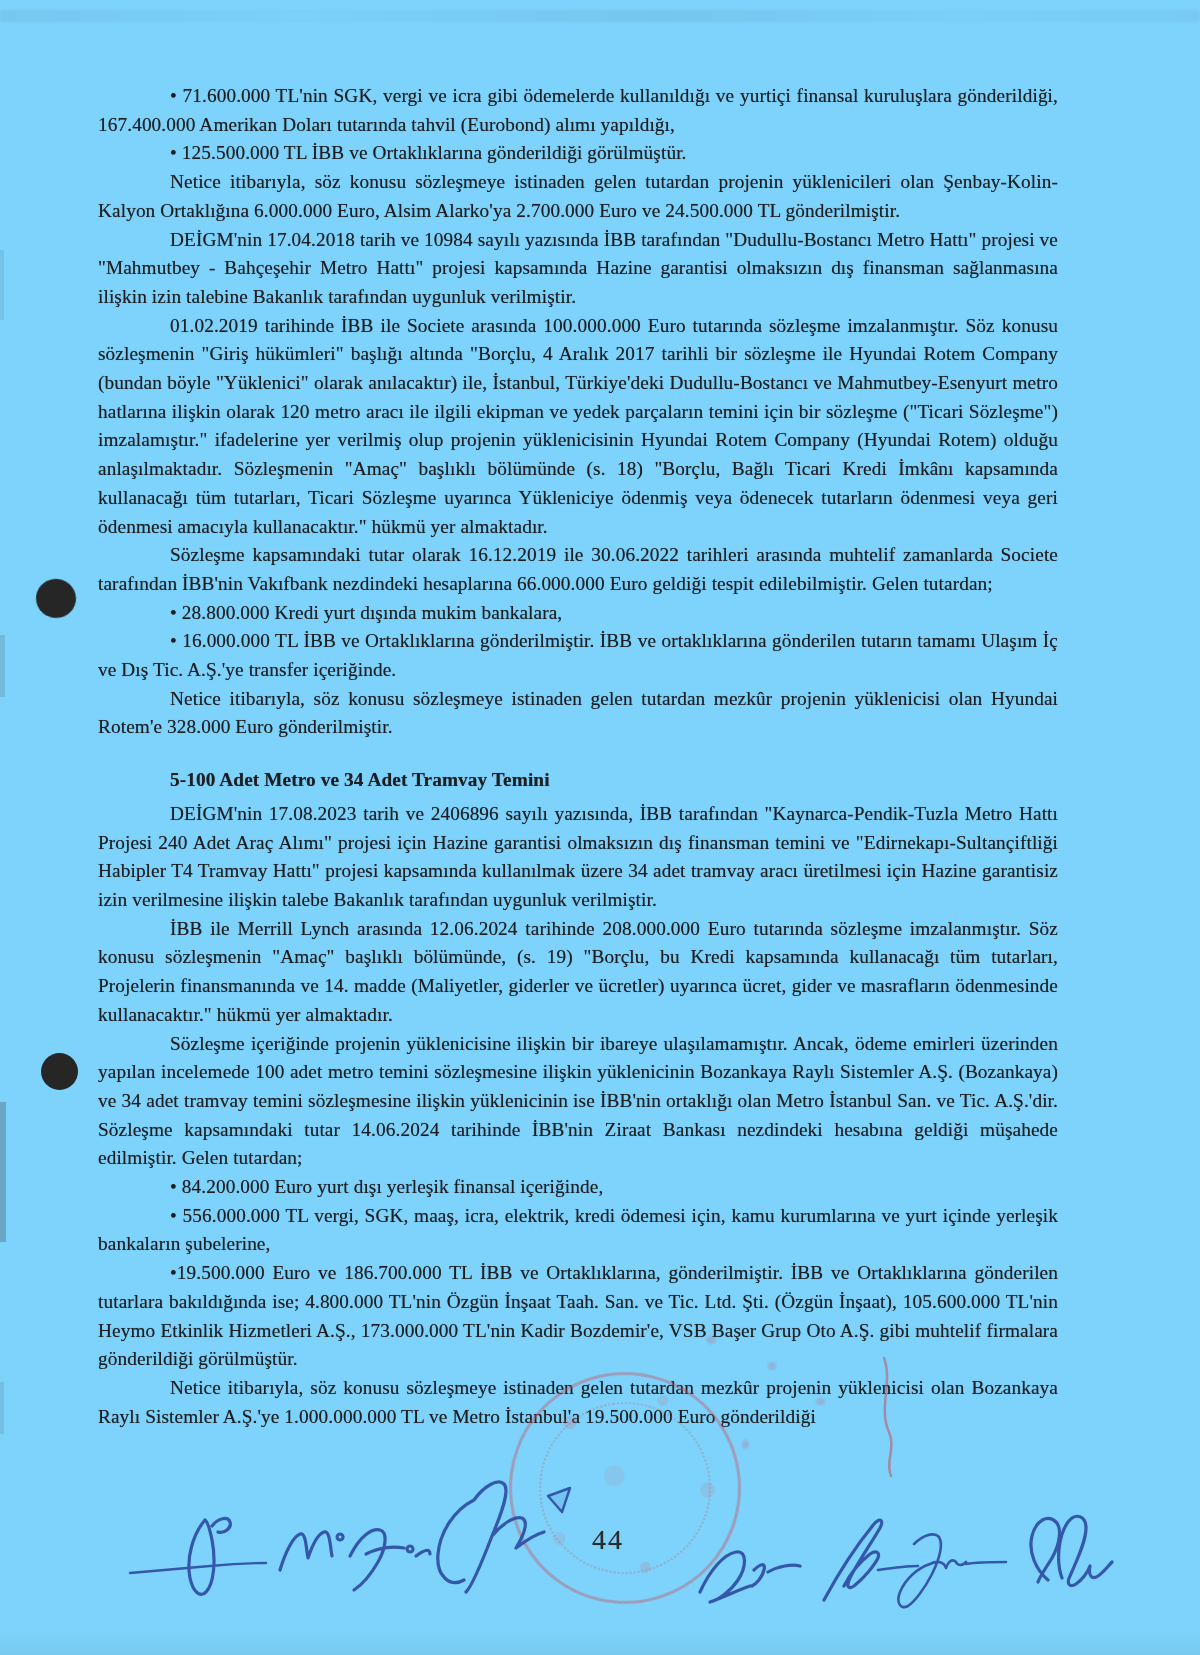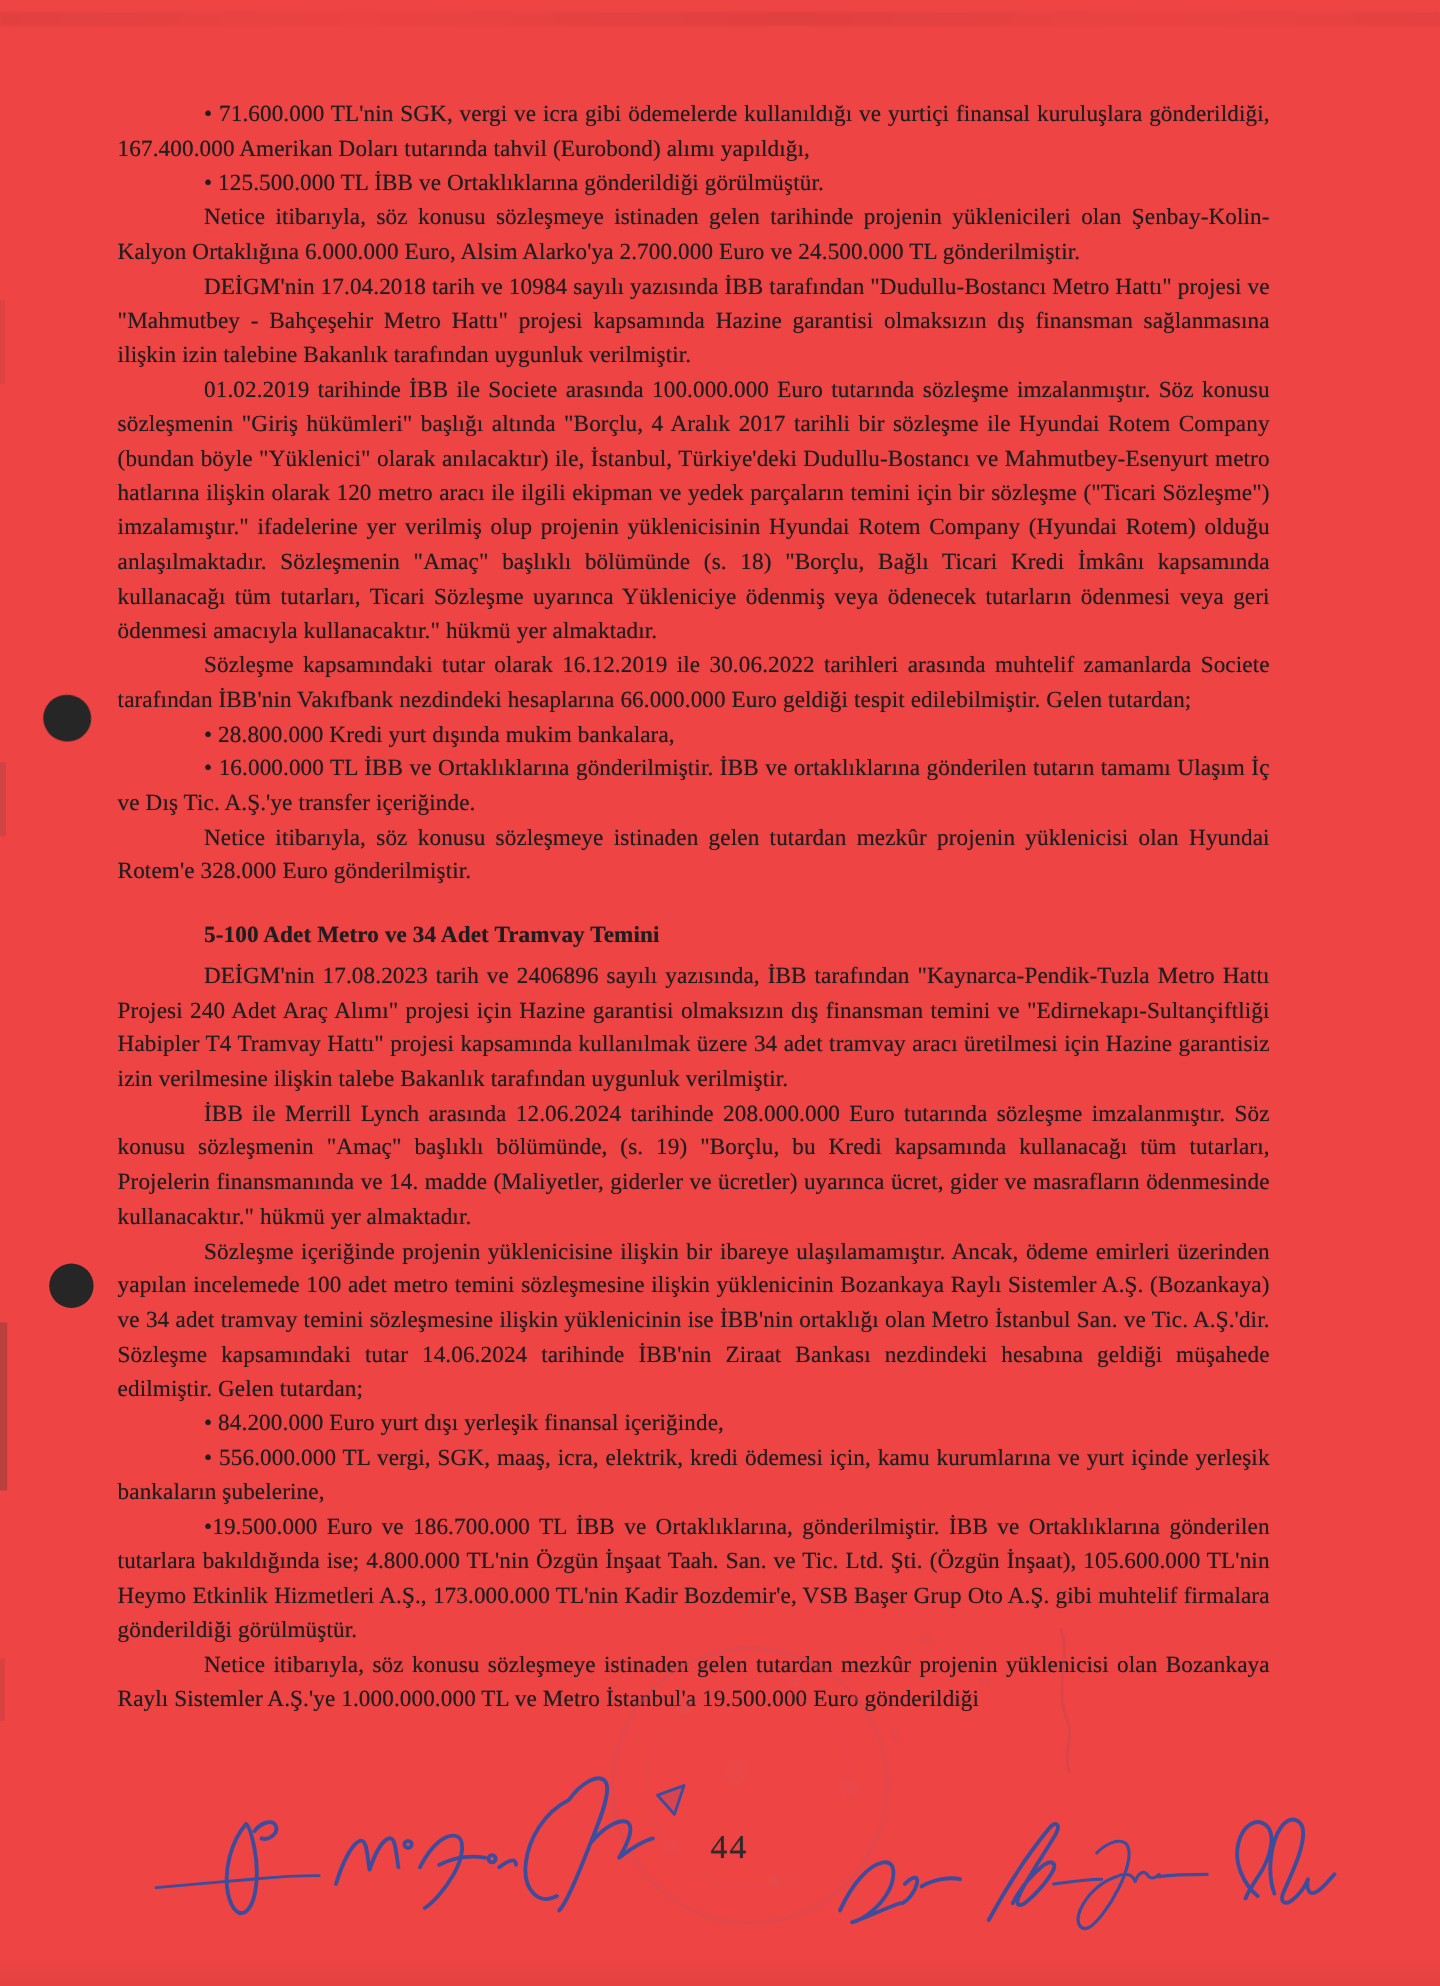--- a/index.html
+++ b/index.html
@@ -1,18 +1,18 @@
 <!DOCTYPE html>
 <html lang="tr"><head>
 <meta charset="utf-8">
 <style>
   html,body { margin:0; padding:0; background:#e9e9e9; }
   .page {
     position:relative; width:1200px; height:1655px; margin:0 auto;
-    background:#ef4444; overflow:hidden;
+    background:#7dd3fc; overflow:hidden;
     font-family:"Liberation Serif","DejaVu Serif",serif;
   }
   
   .top-band {
     position:absolute; top:10px; left:0; right:0; height:12px;
     background:linear-gradient(90deg, rgba(0,0,0,.05), rgba(0,0,0,.015) 25%,
       rgba(0,0,0,.055) 55%, rgba(0,0,0,.02) 80%, rgba(0,0,0,.04));
     filter:blur(1px);
   }
   .bottom-band {
@@ -74,21 +74,21 @@
 </head>
 <body>
 
 <div class="page">
 
   <div class="top-band"></div>
 
   <div class="doc-body">
       <p class="para bullet">• 71.600.000 TL'nin SGK, vergi ve icra gibi ödemelerde kullanıldığı ve yurtiçi finansal kuruluşlara gönderildiği, 167.400.000 Amerikan Doları tutarında tahvil (Eurobond) alımı yapıldığı,</p>
       <p class="para bullet">• 125.500.000 TL İBB ve Ortaklıklarına gönderildiği görülmüştür.</p>
-      <p class="para body">Netice itibarıyla, söz konusu sözleşmeye istinaden gelen tarihinde projenin yüklenicileri olan Şenbay-Kolin-Kalyon Ortaklığına 6.000.000 Euro, Alsim Alarko'ya 2.700.000 Euro ve 24.500.000 TL gönderilmiştir.</p>
+      <p class="para body">Netice itibarıyla, söz konusu sözleşmeye istinaden gelen tutardan projenin yüklenicileri olan Şenbay-Kolin-Kalyon Ortaklığına 6.000.000 Euro, Alsim Alarko'ya 2.700.000 Euro ve 24.500.000 TL gönderilmiştir.</p>
       <p class="para body">DEİGM'nin 17.04.2018 tarih ve 10984 sayılı yazısında İBB tarafından "Dudullu-Bostancı Metro Hattı" projesi ve "Mahmutbey - Bahçeşehir Metro Hattı" projesi kapsamında Hazine garantisi olmaksızın dış finansman sağlanmasına ilişkin izin talebine Bakanlık tarafından uygunluk verilmiştir.</p>
       <p class="para body">01.02.2019 tarihinde İBB ile Societe arasında 100.000.000 Euro tutarında sözleşme imzalanmıştır. Söz konusu sözleşmenin "Giriş hükümleri" başlığı altında "Borçlu, 4 Aralık 2017 tarihli bir sözleşme ile Hyundai Rotem Company (bundan böyle "Yüklenici" olarak anılacaktır) ile, İstanbul, Türkiye'deki Dudullu-Bostancı ve Mahmutbey-Esenyurt metro hatlarına ilişkin olarak 120 metro aracı ile ilgili ekipman ve yedek parçaların temini için bir sözleşme ("Ticari Sözleşme") imzalamıştır." ifadelerine yer verilmiş olup projenin yüklenicisinin Hyundai Rotem Company (Hyundai Rotem) olduğu anlaşılmaktadır. Sözleşmenin "Amaç" başlıklı bölümünde (s. 18) "Borçlu, Bağlı Ticari Kredi İmkânı kapsamında kullanacağı tüm tutarları, Ticari Sözleşme uyarınca Yükleniciye ödenmiş veya ödenecek tutarların ödenmesi veya geri ödenmesi amacıyla kullanacaktır." hükmü yer almaktadır.</p>
       <p class="para body">Sözleşme kapsamındaki tutar olarak 16.12.2019 ile 30.06.2022 tarihleri arasında muhtelif zamanlarda Societe tarafından İBB'nin Vakıfbank nezdindeki hesaplarına 66.000.000 Euro geldiği tespit edilebilmiştir. Gelen tutardan;</p>
       <p class="para bullet">• 28.800.000 Kredi yurt dışında mukim bankalara,</p>
       <p class="para bullet">• 16.000.000 TL İBB ve Ortaklıklarına gönderilmiştir. İBB ve ortaklıklarına gönderilen tutarın tamamı Ulaşım İç ve Dış Tic. A.Ş.'ye transfer içeriğinde.</p>
       <p class="para body">Netice itibarıyla, söz konusu sözleşmeye istinaden gelen tutardan mezkûr projenin yüklenicisi olan Hyundai Rotem'e 328.000 Euro gönderilmiştir.</p>
       <p class="para heading">5-100 Adet Metro ve 34 Adet Tramvay Temini</p>
       <p class="para body">DEİGM'nin 17.08.2023 tarih ve 2406896 sayılı yazısında, İBB tarafından "Kaynarca-Pendik-Tuzla Metro Hattı Projesi 240 Adet Araç Alımı" projesi için Hazine garantisi olmaksızın dış finansman temini ve "Edirnekapı-Sultançiftliği Habipler T4 Tramvay Hattı" projesi kapsamında kullanılmak üzere 34 adet tramvay aracı üretilmesi için Hazine garantisiz izin verilmesine ilişkin talebe Bakanlık tarafından uygunluk verilmiştir.</p>
       <p class="para body">İBB ile Merrill Lynch arasında 12.06.2024 tarihinde 208.000.000 Euro tutarında sözleşme imzalanmıştır. Söz konusu sözleşmenin "Amaç" başlıklı bölümünde, (s. 19) "Borçlu, bu Kredi kapsamında kullanacağı tüm tutarları, Projelerin finansmanında ve 14. madde (Maliyetler, giderler ve ücretler) uyarınca ücret, gider ve masrafların ödenmesinde kullanacaktır." hükmü yer almaktadır.</p>
       <p class="para body">Sözleşme içeriğinde projenin yüklenicisine ilişkin bir ibareye ulaşılamamıştır. Ancak, ödeme emirleri üzerinden yapılan incelemede 100 adet metro temini sözleşmesine ilişkin yüklenicinin Bozankaya Raylı Sistemler A.Ş. (Bozankaya) ve 34 adet tramvay temini sözleşmesine ilişkin yüklenicinin ise İBB'nin ortaklığı olan Metro İstanbul San. ve Tic. A.Ş.'dir. Sözleşme kapsamındaki tutar 14.06.2024 tarihinde İBB'nin Ziraat Bankası nezdindeki hesabına geldiği müşahede edilmiştir. Gelen tutardan;</p>

